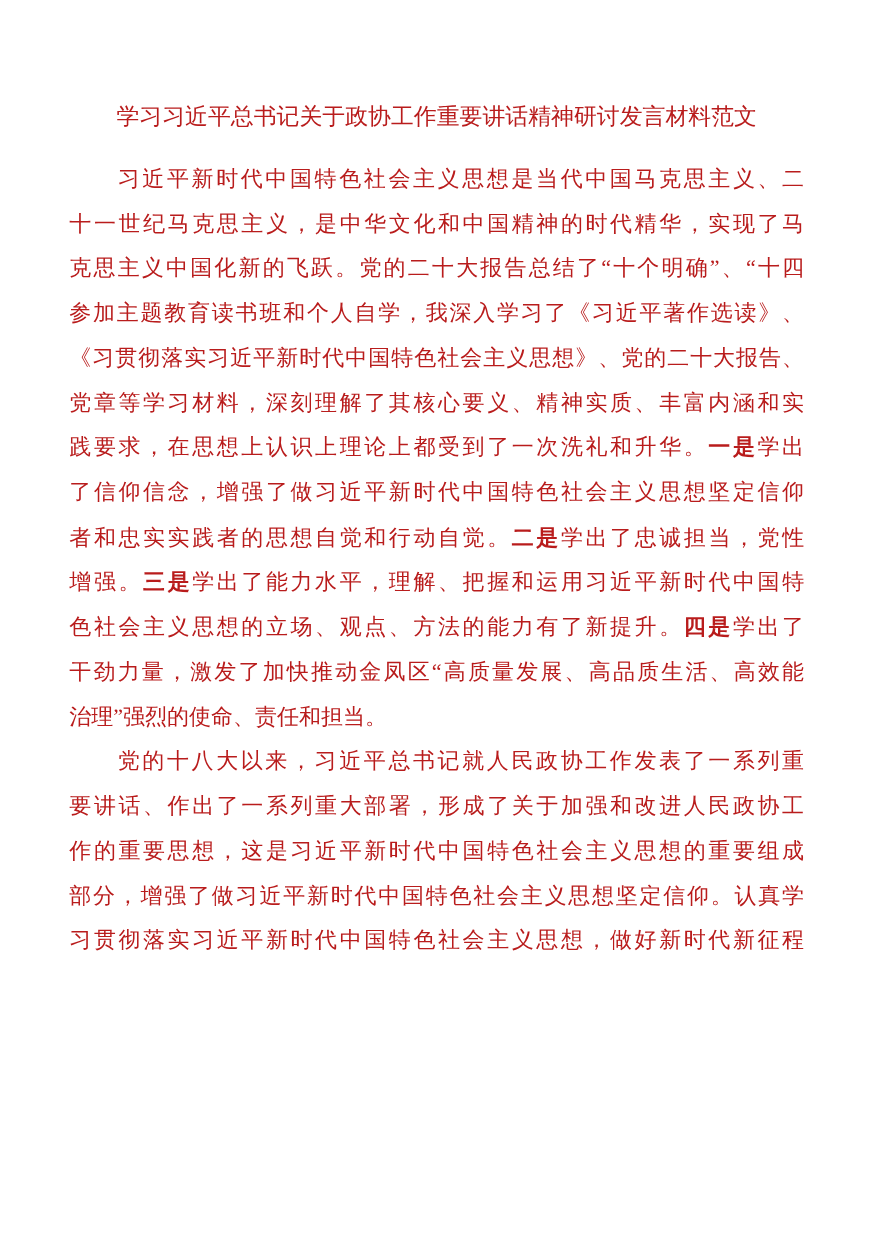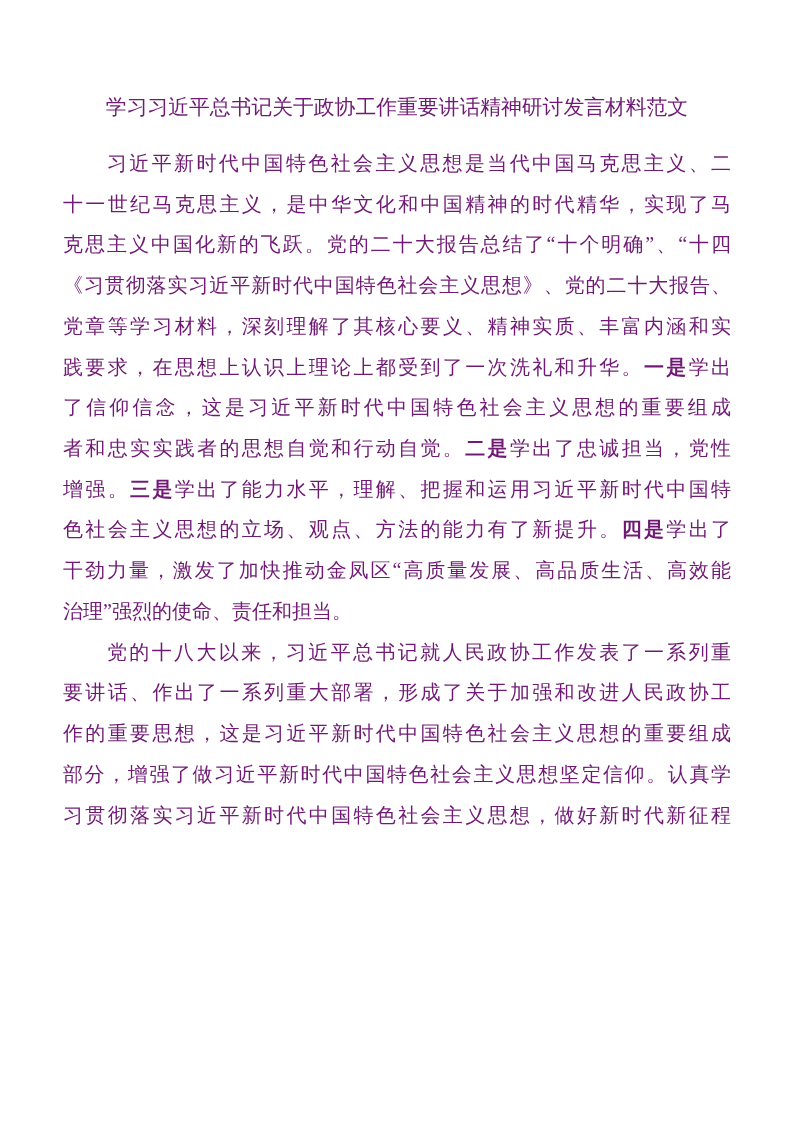--- a/index.html
+++ b/index.html
@@ -54,31 +54,32 @@
   .seg {
     font-weight: 400;
   }
   .seg.bold {
     font-weight: 700;
   }
 </style>
 </head>
 <body>
 
-<div class="page" style="background: rgb(255, 255, 255); color: #701a75;">
+<div class="page" style="background: rgb(255, 255, 255); color: #b91c1c;">
   <div class="doc-title">学习习近平总书记关于政协工作重要讲话精神研讨发言材料范文</div>
   <div class="doc-body">
       <div class="para">
         <div class="line indent"><span class="seg">习近平新时代中国特色社会主义思想是当代中国马克思主义、二</span></div>
         <div class="line"><span class="seg">十一世纪马克思主义，是中华文化和中国精神的时代精华，实现了马</span></div>
         <div class="line"><span class="seg">克思主义中国化新的飞跃。党的二十大报告总结了“十个明确”、“十四</span></div>
+        <div class="line"><span class="seg">参加主题教育读书班和个人自学，我深入学习了《习近平著作选读》、</span></div>
         <div class="line"><span class="seg">《习贯彻落实习近平新时代中国特色社会主义思想》、党的二十大报告、</span></div>
         <div class="line"><span class="seg">党章等学习材料，深刻理解了其核心要义、精神实质、丰富内涵和实</span></div>
         <div class="line"><span class="seg">践要求，在思想上认识上理论上都受到了一次洗礼和升华。</span><span class="seg bold">一是</span><span class="seg">学出</span></div>
-        <div class="line"><span class="seg">了信仰信念，这是习近平新时代中国特色社会主义思想的重要组成</span></div>
+        <div class="line"><span class="seg">了信仰信念，增强了做习近平新时代中国特色社会主义思想坚定信仰</span></div>
         <div class="line"><span class="seg">者和忠实实践者的思想自觉和行动自觉。</span><span class="seg bold">二是</span><span class="seg">学出了忠诚担当，党性</span></div>
         <div class="line"><span class="seg">增强。</span><span class="seg bold">三是</span><span class="seg">学出了能力水平，理解、把握和运用习近平新时代中国特</span></div>
         <div class="line"><span class="seg">色社会主义思想的立场、观点、方法的能力有了新提升。</span><span class="seg bold">四是</span><span class="seg">学出了</span></div>
         <div class="line"><span class="seg">干劲力量，激发了加快推动金凤区“高质量发展、高品质生活、高效能</span></div>
         <div class="line end"><span class="seg">治理”强烈的使命、责任和担当。</span></div>
       </div>
       <div class="para">
         <div class="line indent"><span class="seg">党的十八大以来，习近平总书记就人民政协工作发表了一系列重</span></div>
         <div class="line"><span class="seg">要讲话、作出了一系列重大部署，形成了关于加强和改进人民政协工</span></div>
         <div class="line"><span class="seg">作的重要思想，这是习近平新时代中国特色社会主义思想的重要组成</span></div>

